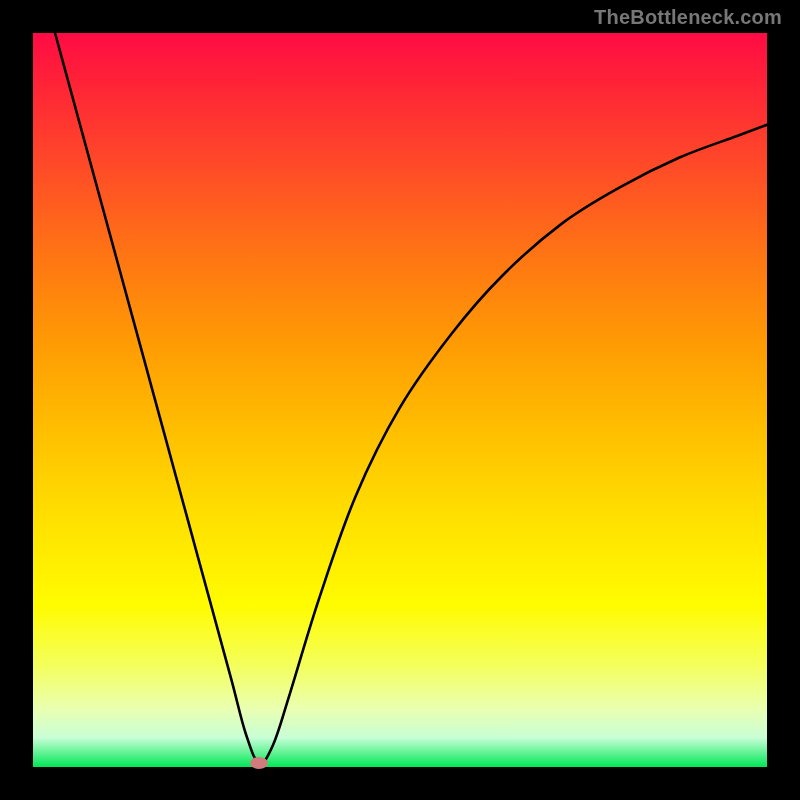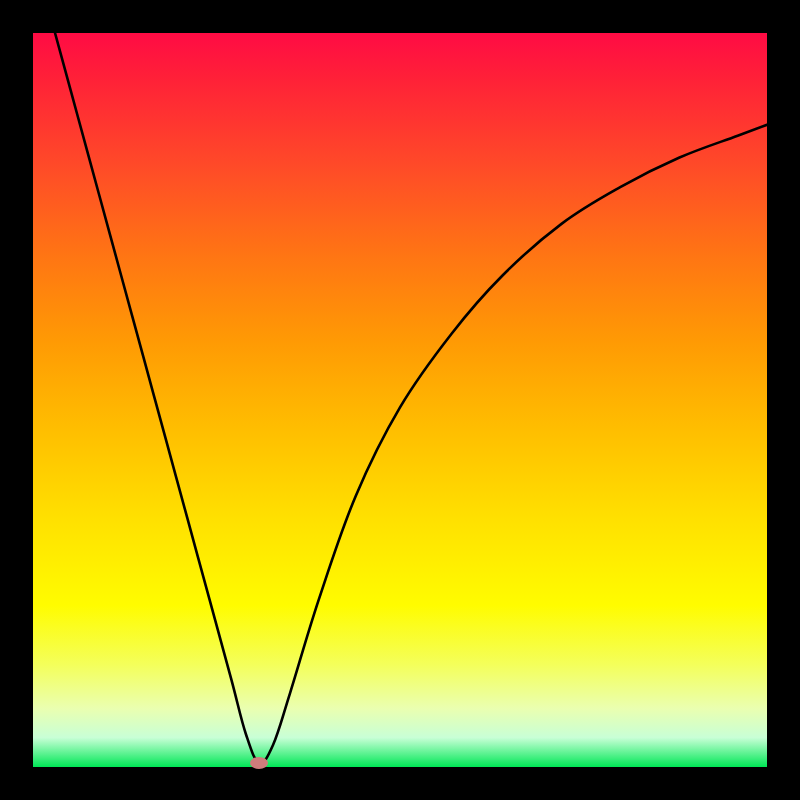--- a/index.html
+++ b/index.html
@@ -51,19 +51,20 @@
     right: 18px;
     font: 600 20px Arial, Helvetica, sans-serif;
     color: #777;
     letter-spacing: 0.2px;
   }
 </style>
 </head>
 <body>
 
 <div class="canvas">
+  <div class="watermark">TheBottleneck.com</div>
   <div class="plot-area">
     <svg class="curve" viewBox="0 0 734 734" preserveAspectRatio="none">
       <path id="curve-path" fill="none" stroke="#000" stroke-width="2.6" stroke-linejoin="round" stroke-linecap="round" d="M 22.02 0.00 C 25.98 14.53, 36.11 51.67, 44.04 80.74 C 51.97 109.81, 58.13 132.41, 66.06 161.48 C 73.99 190.55, 80.15 213.15, 88.08 242.22 C 96.01 271.29, 102.17 293.89, 110.10 322.96 C 118.03 352.03, 124.19 374.63, 132.12 403.70 C 140.05 432.77, 146.21 455.37, 154.14 484.44 C 162.07 513.51, 168.23 536.11, 176.16 565.18 C 184.09 594.25, 191.57 621.48, 198.18 645.92 C 204.79 670.36, 207.84 685.91, 212.86 700.97 C 217.88 716.03, 221.18 727.61, 226.07 729.60 C 230.96 731.58, 234.47 724.40, 240.02 711.98 C 245.57 699.56, 248.58 687.02, 256.90 660.60 C 265.22 634.18, 274.37 600.85, 286.26 565.18 C 298.15 529.51, 308.43 496.77, 322.96 462.42 C 337.49 428.07, 349.82 403.41, 367.00 374.34 C 384.18 345.27, 399.88 324.72, 418.38 300.94 C 436.88 277.16, 449.94 262.04, 469.76 242.22 C 489.58 222.40, 507.34 206.69, 528.48 190.84 C 549.62 174.99, 566.06 166.03, 587.20 154.14 C 608.34 142.25, 624.78 134.03, 645.92 124.78 C 667.06 115.53, 688.79 108.71, 704.64 102.76 C 720.49 96.81, 728.72 93.73, 734.00 91.75"></path>
     </svg>
     <div id="marker" class="marker" style="left: 226.072px; top: 729.596px; background: rgb(208, 124, 124);"></div>
   </div>
 </div>
 
 </body></html>

